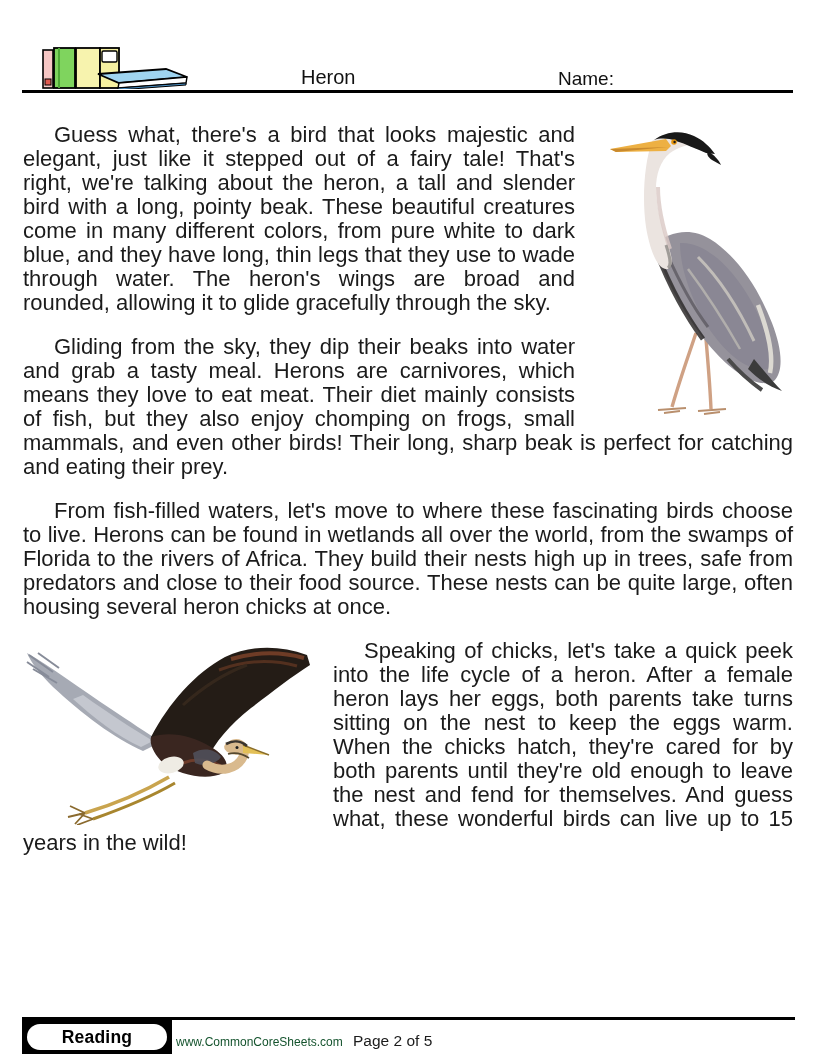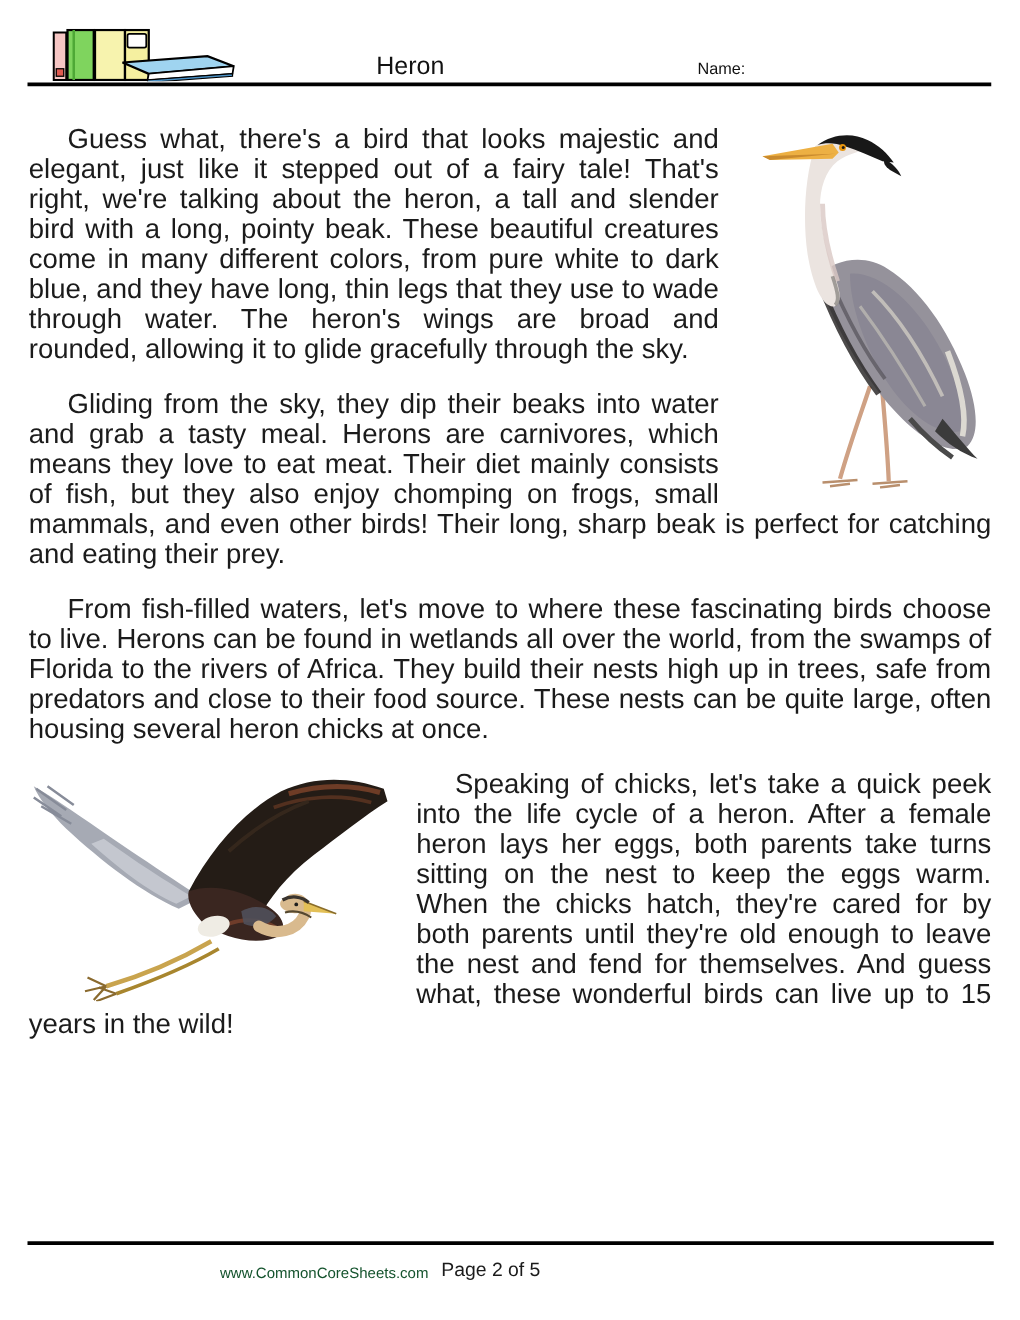--- a/index.html
+++ b/index.html
@@ -1,25 +1,25 @@
 <!DOCTYPE html>
 <html><head>
 <meta charset="utf-8">
 <style>
   html,body{margin:0;padding:0;}
   body{
     width:816px;height:1056px;background:#ffffff;position:relative;overflow:hidden;
     font-family:"Liberation Sans","DejaVu Sans",sans-serif;color:#1b1b1b;
   }
-  .page{position:absolute;inset:0;}
+  .page{position:absolute;inset:0;margin-top:24px;}
 
   
   .logo{position:absolute;left:40px;top:23px;}
   .doc-title{position:absolute;left:301px;top:41px;font-size:20px;line-height:24px;color:#111;}
-  .name-label{position:absolute;left:558px;top:45px;font-size:13px;line-height:20px;color:#111;}
+  .name-label{position:absolute;left:558px;top:45px;font-size:19px;line-height:20px;color:#111;}
   .header-rule{position:absolute;left:22px;top:66px;width:771px;height:3px;background:#000;}
 
   
   .passage{position:absolute;left:23px;top:99px;width:770px;}
   .passage p{
     margin:0 0 20px 0;font-size:22px;line-height:24px;text-align:justify;
     text-indent:31px;color:#1b1b1b;
   }
   .passage p.clear-r{clear:right;}
   .float-standing{float:right;width:185px;margin:4px 0 6px 33px;}
@@ -142,16 +142,19 @@
         <path d="M203,99 C210,95 218,96 224,101" stroke="#3a342e" stroke-width="2.6" fill="none"></path>
         <path d="M205,109 C212,107 220,109 226,113" stroke="#55482f" stroke-width="1.6" fill="none"></path>
         <circle cx="214" cy="102.5" r="1.5" fill="#1e1e1e"></circle>
       </svg>
     </div>
 
     <p>Speaking of chicks, let's take a quick peek into the life cycle of a heron. After a female heron lays her eggs, both parents take turns sitting on the nest to keep the eggs warm. When the chicks hatch, they're cared for by both parents until they're old enough to leave the nest and fend for themselves. And guess what, these wonderful birds can live up to 15 years in the wild!</p>
   </div>
 
   <div class="footer-rule"></div>
+  <div class="category-badge">
+    <div class="category-pill">Reading</div>
+  </div>
   <div class="website">www.CommonCoreSheets.com</div>
   <div class="page-info">Page 2 of 5</div>
 
 </div>
 
 </body></html>

